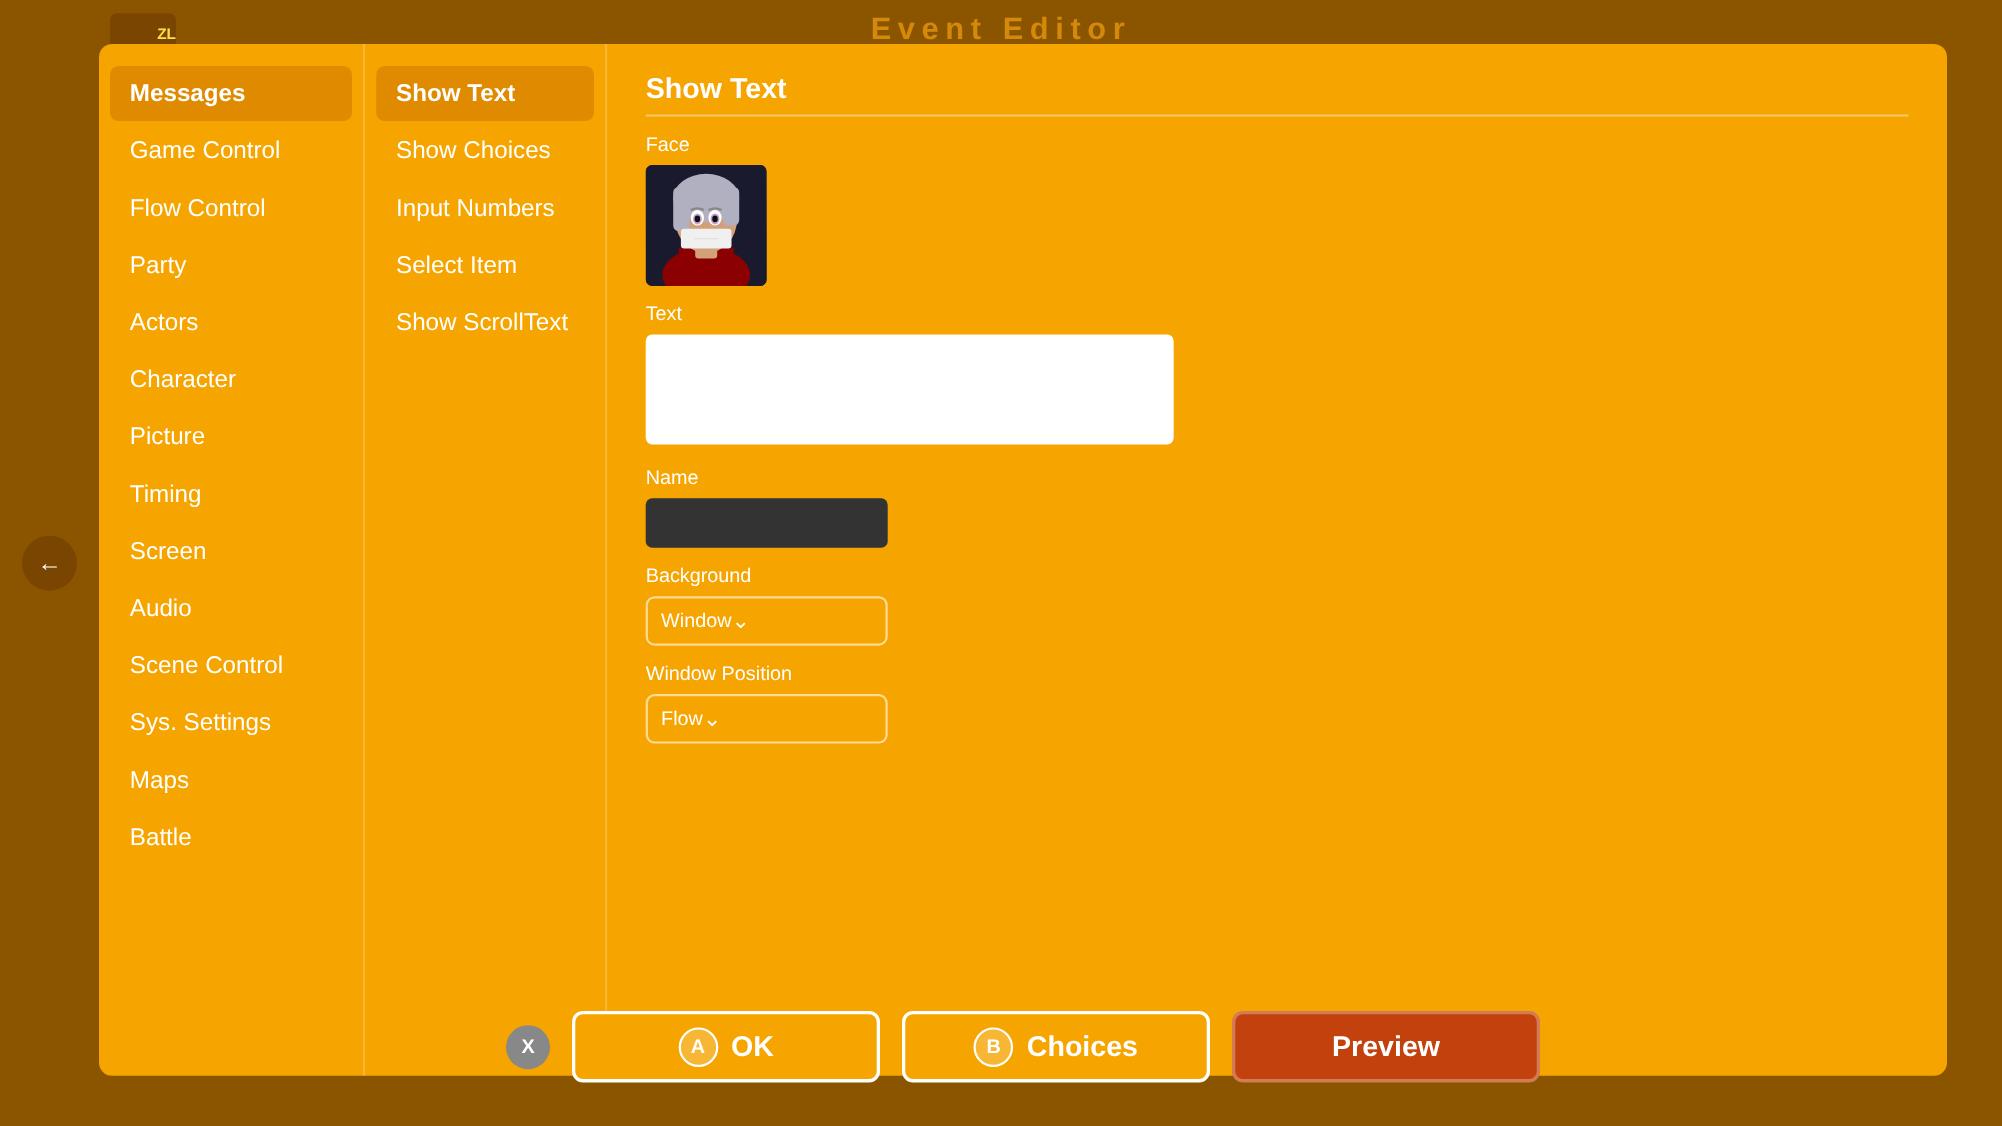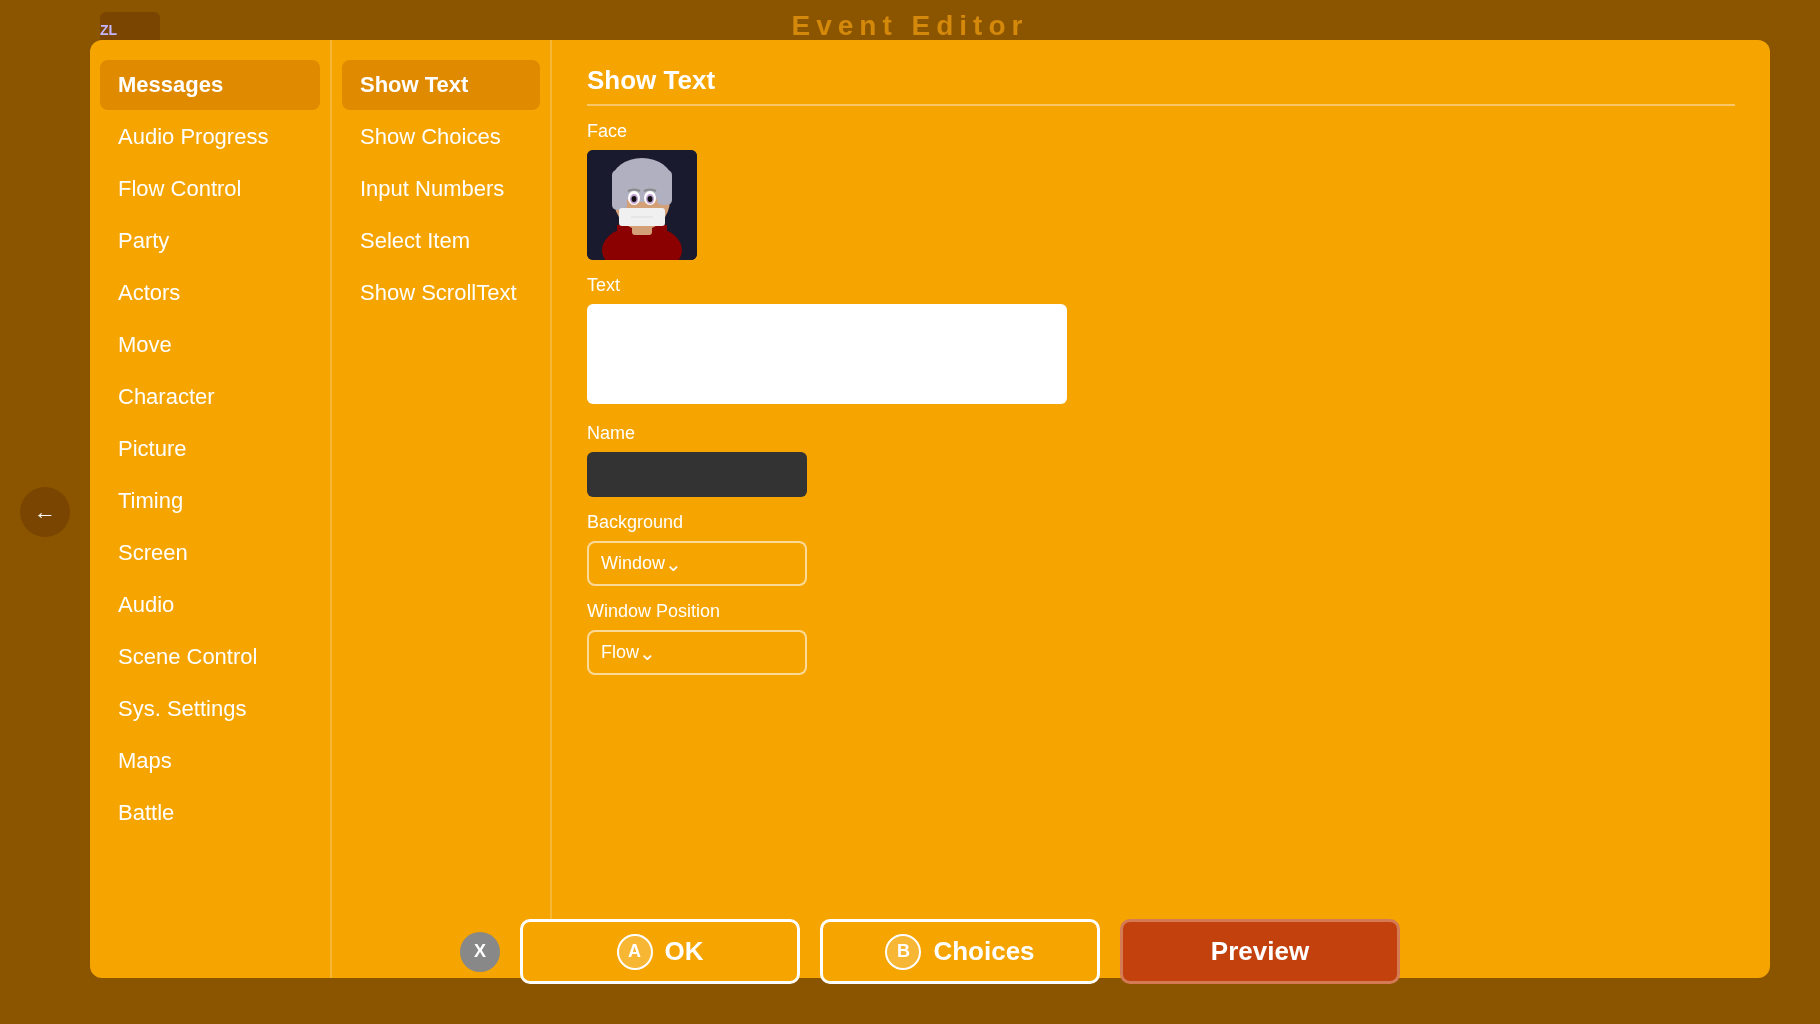--- a/index.html
+++ b/index.html
@@ -282,22 +282,22 @@
     .top-left-icon {
       position: absolute;
       top: 12px;
       left: 100px;
       width: 60px;
       height: 35px;
       background: #7a4500;
       border-radius: 6px;
       display: flex;
       align-items: center;
-      justify-content: flex-start;
-      color: #c4b5fd;
+      justify-content: flex-end;
+      color: #fde047;
       font-size: 14px;
       font-weight: bold;
     }
   </style>
 </head>
 <body>
 
 <div class="outer-bg"></div>
 
 <div class="title-bar">
@@ -310,33 +310,30 @@
 
 <div class="nav-left">←</div>
 
 <div class="main-panel">
 
   <div class="sidebar">
     <div class="sidebar-item active">
       <span>Messages</span>
     </div>
     <div class="sidebar-item">
-      <span>Audio Progress</span>
+      <span>Game Control</span>
     </div>
     <div class="sidebar-item">
       <span>Flow Control</span>
     </div>
     <div class="sidebar-item">
       <span>Party</span>
     </div>
     <div class="sidebar-item">
       <span>Actors</span>
-    </div>
-    <div class="sidebar-item">
-      <span>Move</span>
     </div>
     <div class="sidebar-item">
       <span>Character</span>
     </div>
     <div class="sidebar-item">
       <span>Picture</span>
     </div>
     <div class="sidebar-item">
       <span>Timing</span>
     </div>

